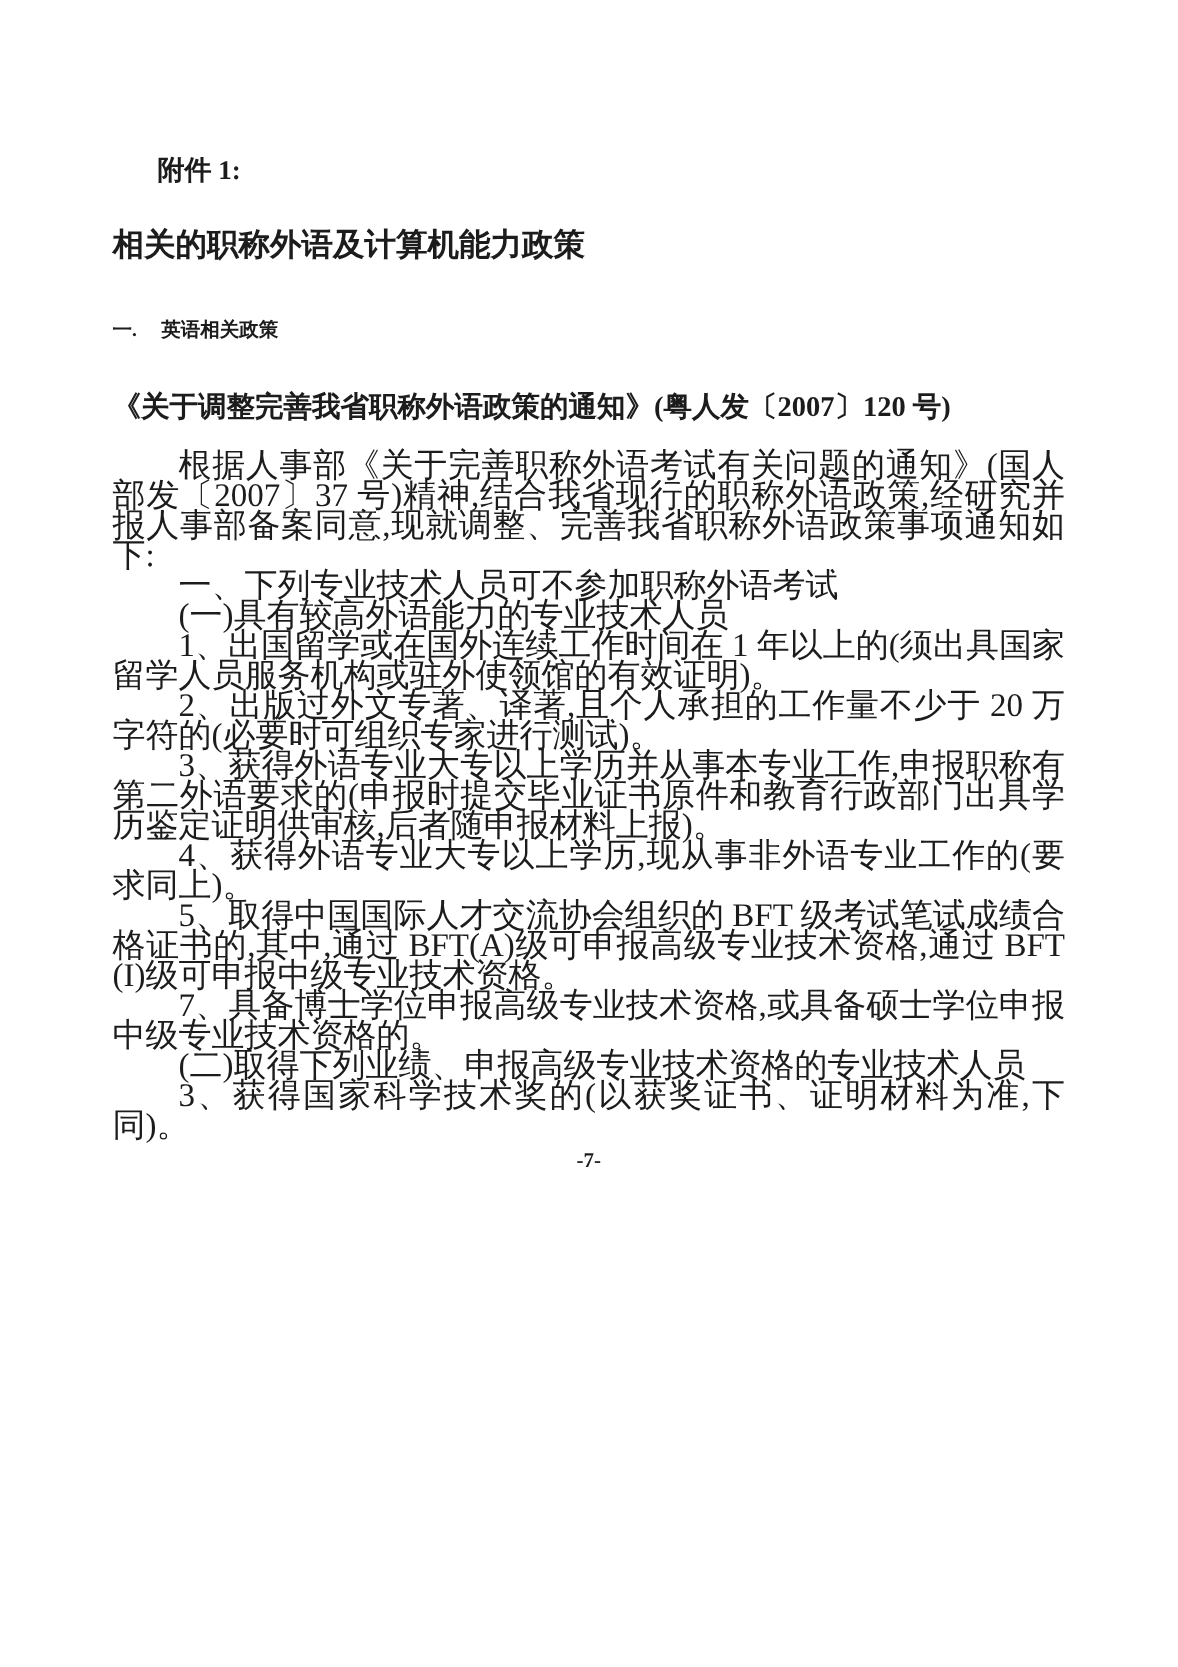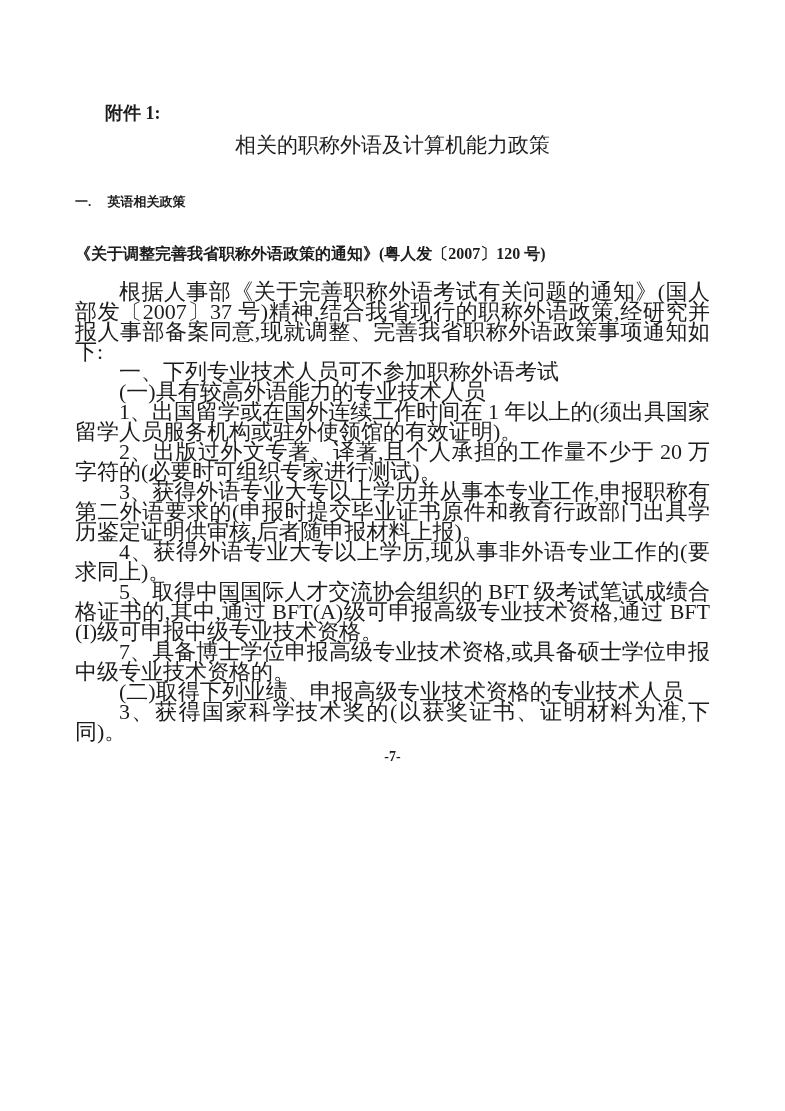--- a/index.html
+++ b/index.html
@@ -23,36 +23,35 @@
     padding: 102px 75px 0 75px;
     border-radius: 12px;
   }
   .attachment {
     font-weight: bold;
     font-size: 18px;
     line-height: 23px;
     padding-left: 30px;
   }
   .doc-title {
-    font-weight: normal;
+    font-weight: bold;
     font-size: 21px;
     line-height: 25px;
-    text-align: center;
-    margin-top: 8px;
+    margin-top: 26px;
   }
   .section-heading {
     font-weight: bold;
     font-size: 13px;
     line-height: 23px;
     margin-top: 32px;
     white-space: pre-wrap;
   }
   .notice-heading {
     font-weight: bold;
-    font-size: 16px;
+    font-size: 19px;
     line-height: 25px;
     margin-top: 28px;
   }
   .body-text {
     margin-top: 16px;
   }
   .body-text p {
     margin: 0;
     font-size: 22px;
     line-height: 20px;

